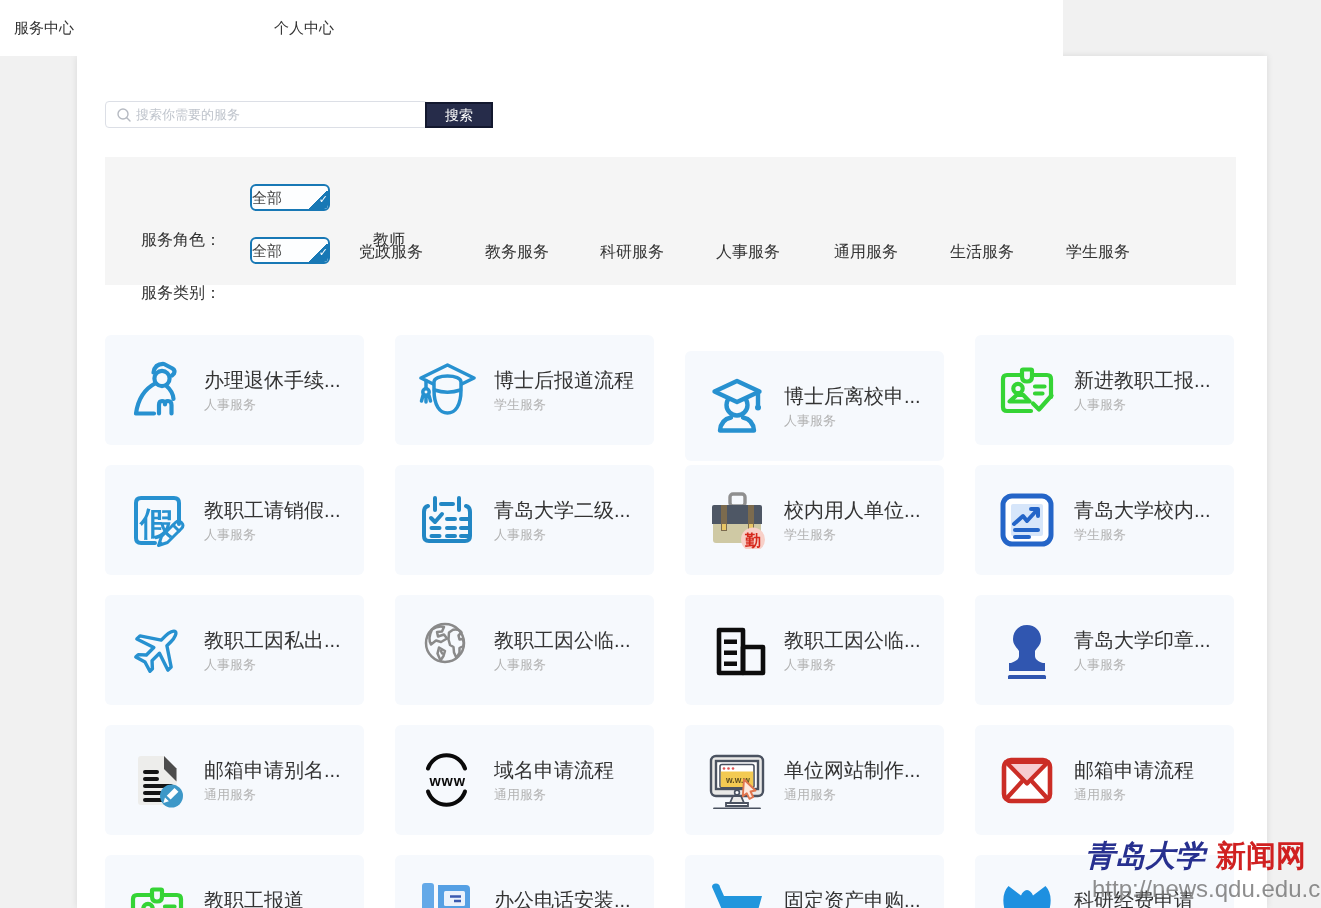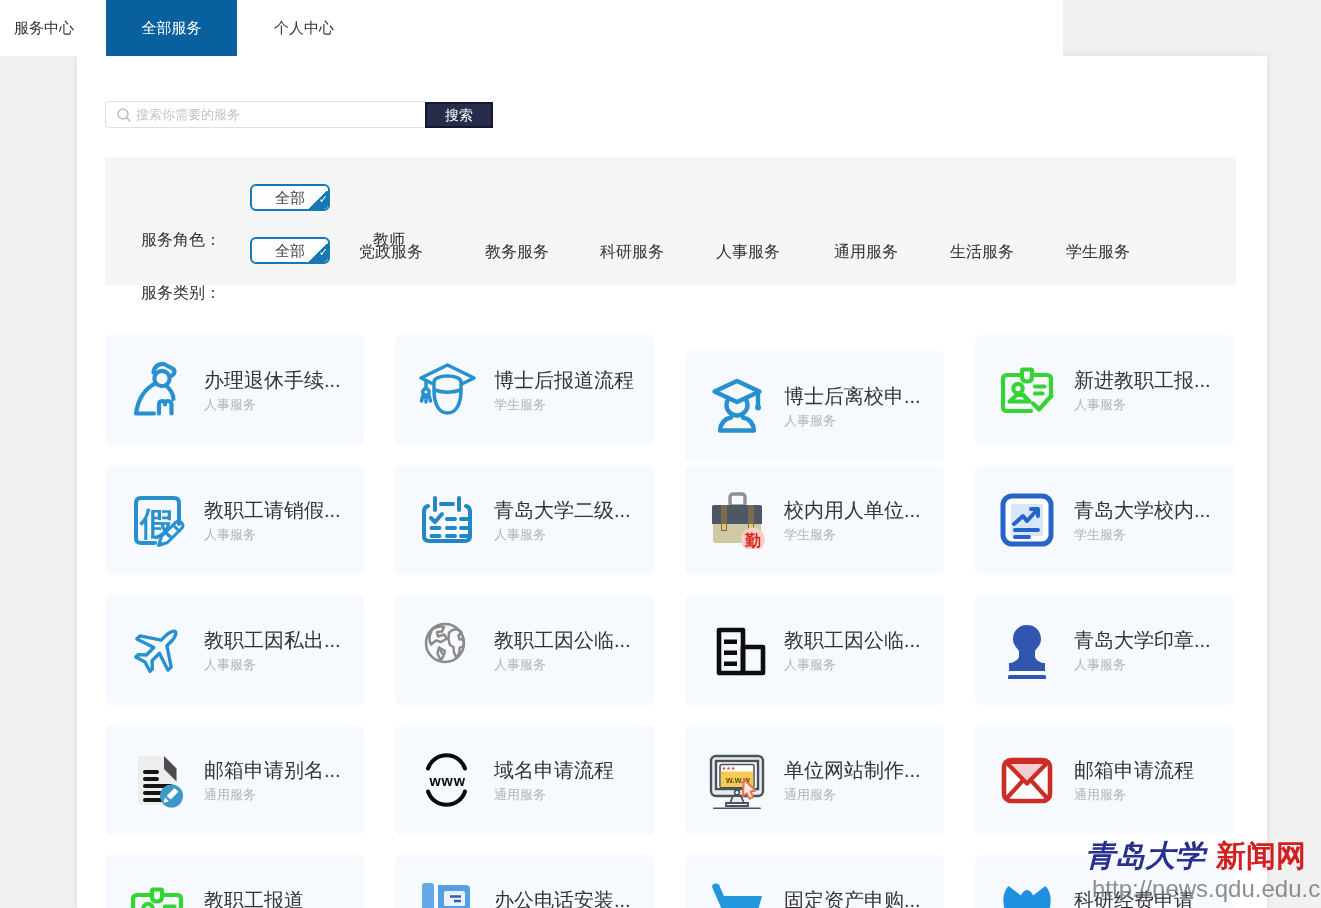--- a/index.html
+++ b/index.html
@@ -15,21 +15,21 @@
   box-shadow:0 0 7px rgba(0,0,0,0.10); }
 .search { position:absolute; left:105px; top:101px; width:323px; height:27px; background:#fff;
   border:1px solid #dcdfe6; border-radius:4px; }
 .search .ph { position:absolute; left:30px; top:0; line-height:25px; font-size:13px; color:#bfc4cc; }
 .search svg { position:absolute; left:10px; top:5px; }
 .sbtn { position:absolute; left:425px; top:102px; width:68px; height:26px; background:#262c4a;
   border:2px solid #13182e; color:#fff; font-size:14px; text-align:center; line-height:22px; }
 .filter { position:absolute; left:105px; top:157px; width:1131px; height:128px; background:#f5f5f5; }
 .flabel { position:absolute; font-size:16px; color:#333;margin-top:42px; }
 .selbtn { position:absolute; left:145px; width:80px; height:27px; background:#fdfeff;
-  border:2px solid #1878b5; border-radius:6px; font-size:15px; color:#444; text-align:center;
+  border:2px solid #1878b5; border-radius:6px; font-size:15px; color:#444; 
   line-height:23px; overflow:hidden; }
 .selbtn i { position:absolute; right:0; bottom:0; width:20px; height:18px;
   background:linear-gradient(135deg,transparent 49%,#1878b5 50%); font-style:normal;
   border-bottom-right-radius:4px; }
 .selbtn i b { position:absolute; right:0px; bottom:-2px; color:#fff; font-size:11px; font-weight:normal; }
 .cat { position:absolute; font-size:16px; color:#333; }
 .card { position:absolute; width:259px; height:110px; background:#f6f9fd; border-radius:6px; }
 .card .ic { position:absolute; left:23px; top:26px; width:58px; height:58px; }
 .card .t { position:absolute; left:99px; top:32px; font-size:20px; color:#333; }
 .card .s { position:absolute; left:99px; top:61px; font-size:13px; color:#b2b2b2; }
@@ -37,21 +37,20 @@
   font-family:"Liberation Serif",serif; font-weight:bold; font-style:italic; white-space:nowrap; z-index:9; }
 .wm1 b { color:#d02020; font-style:normal; font-family:"Liberation Sans",sans-serif; font-size:30px; margin-left:11px; }
 .wm2 { position:absolute; left:1092px; top:875px; font-size:24px;
   color:rgba(122,122,122,0.85); z-index:9; }
 </style>
 </head>
 <body>
 <div class="panel"></div>
 <div class="nav">
   <div class="t1">服务中心</div>
-  <div class="t2">全部服务</div>
   <div class="t3">个人中心</div>
 </div>
 <div class="search">
   <svg width="16" height="16" viewBox="0 0 16 16" fill="none">
       <circle cx="7" cy="7" r="5" stroke="#b6bac2" stroke-width="1.4"></circle>
       <path d="M10.8,10.8 L14,14" stroke="#b6bac2" stroke-width="1.4" stroke-linecap="round"></path>
     </svg>
   <div class="ph">搜索你需要的服务</div>
 </div>
 <div class="sbtn">搜索</div>

